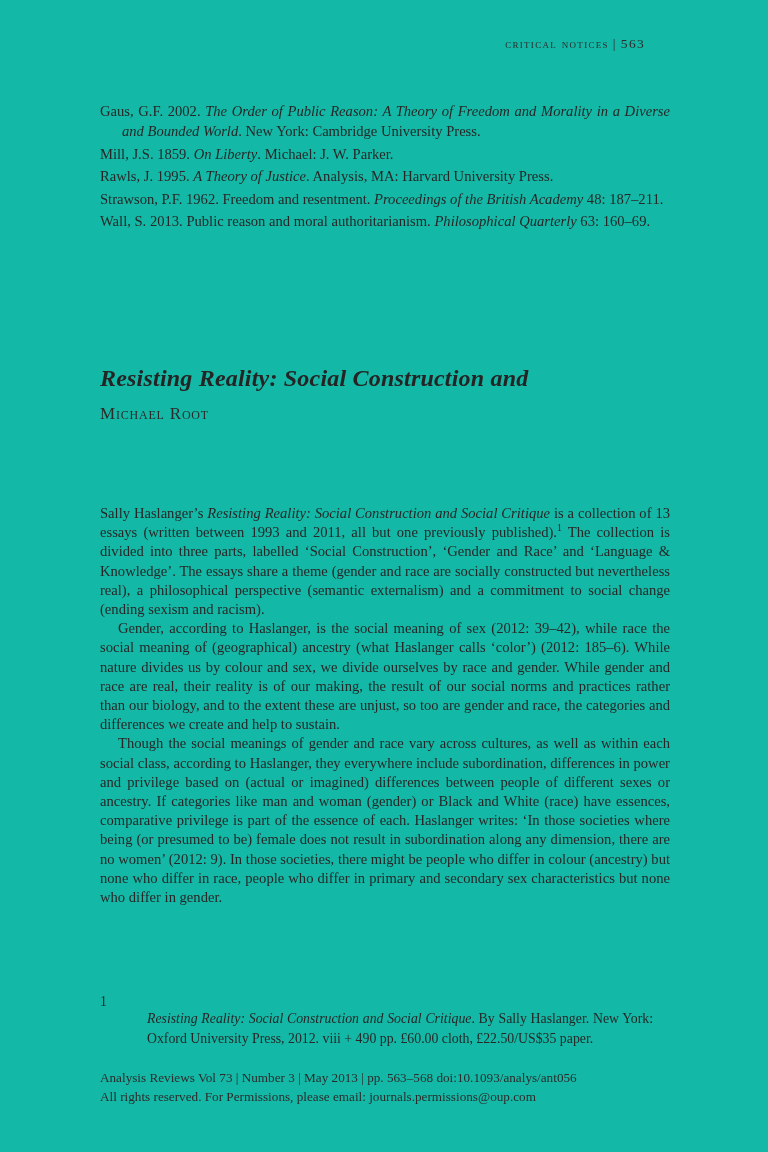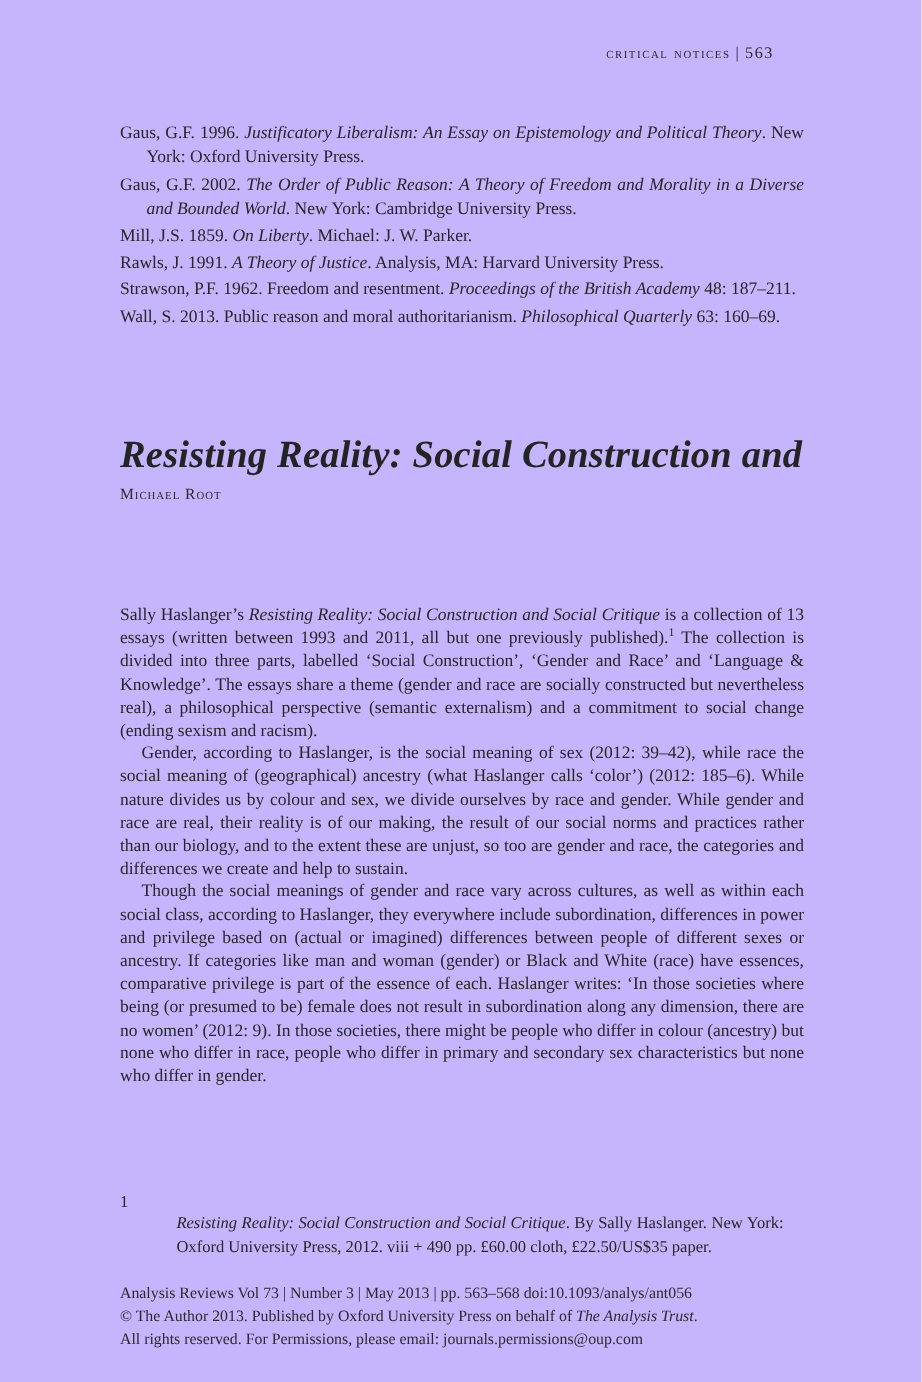--- a/index.html
+++ b/index.html
@@ -4,21 +4,21 @@
 <style>
   html, body {
     margin: 0;
     padding: 0;
     background: #ffffff;
   }
   .page {
     position: relative;
     width: 768px;
     height: 1152px;
-    background: #c4b5fd;
+    background: #14b8a6;
     outline: 1px solid #ececec;
     font-family: "Liberation Serif", serif;
     color: #272727;
     overflow: hidden;
   }
   .it { font-style: italic; }
   sup { font-size: 0.68em; line-height: 0; }
 
   
   .running-head {
@@ -54,31 +54,31 @@
 
   
   .article-head {
     position: absolute;
     top: 364px;
     left: 100px;
     width: 570px;
   }
   .title {
     margin: 0;
-    font-size: 32px;
+    font-size: 24px;
     font-weight: bold;
     font-style: italic;
     line-height: 28px;
     letter-spacing: 0.2px;
     color: #242424;
   }
   .title-line { display: block; }
   .author {
     margin-top: 12px;
-    font-size: 13px;
+    font-size: 17px;
     font-variant: small-caps;
     letter-spacing: 0.8px;
     color: #2b2b2b;
   }
 
   
   .body-text {
     position: absolute;
     top: 504px;
     left: 100px;
@@ -120,24 +120,23 @@
 </head>
 <body>
 
 <div class="page">
 
   <div class="running-head">
     <span class="rh-text">critical notices</span><span class="rh-sep">|</span><span class="rh-num">563</span>
   </div>
 
   <section class="references">
-    <p class="ref"><span>Gaus, G.F. 1996. </span><span class="it">Justificatory Liberalism: An Essay on Epistemology and Political Theory</span><span>. New York: Oxford University Press.</span></p>
     <p class="ref"><span>Gaus, G.F. 2002. </span><span class="it">The Order of Public Reason: A Theory of Freedom and Morality in a Diverse and Bounded World</span><span>. New York: Cambridge University Press.</span></p>
     <p class="ref"><span>Mill, J.S. 1859. </span><span class="it">On Liberty</span><span>. Michael: J. W. Parker.</span></p>
-    <p class="ref"><span>Rawls, J. 1991. </span><span class="it">A Theory of Justice</span><span>. Analysis, MA: Harvard University Press.</span></p>
+    <p class="ref"><span>Rawls, J. 1995. </span><span class="it">A Theory of Justice</span><span>. Analysis, MA: Harvard University Press.</span></p>
     <p class="ref"><span>Strawson, P.F. 1962. Freedom and resentment. </span><span class="it">Proceedings of the British Academy</span><span> 48: 187–211.</span></p>
     <p class="ref"><span>Wall, S. 2013. Public reason and moral authoritarianism. </span><span class="it">Philosophical Quarterly</span><span> 63: 160–69.</span></p>
   </section>
 
   <section class="article-head">
     <h1 class="title">
       <span class="title-line">Resisting Reality: Social Construction and</span>
     </h1>
     <div class="author">Michael Root</div>
   </section>
@@ -148,17 +147,16 @@
     <p class="para indent"><span>Though the social meanings of gender and race vary across cultures, as well as within each social class, according to Haslanger, they everywhere include subordination, differences in power and privilege based on (actual or imagined) differences between people of different sexes or ancestry. If categories like man and woman (gender) or Black and White (race) have essences, comparative privilege is part of the essence of each. Haslanger writes: ‘In those societies where being (or presumed to be) female does not result in subordination along any dimension, there are no women’ (2012: 9). In those societies, there might be people who differ in colour (ancestry) but none who differ in race, people who differ in primary and secondary sex characteristics but none who differ in gender.</span></p>
   </section>
 
   <section class="footnote">
     <span class="fn-marker">1</span>
     <p class="fn-text"><span class="it">Resisting Reality: Social Construction and Social Critique</span><span>. By Sally Haslanger. New York: Oxford University Press, 2012. viii + 490 pp. £60.00 cloth, £22.50/US$35 paper.</span></p>
   </section>
 
   <footer class="page-footer">
     <p>Analysis Reviews Vol 73 | Number 3 | May 2013 | pp. 563–568 doi:10.1093/analys/ant056</p>
-    <p><span>© The Author 2013. Published by Oxford University Press on behalf of </span><span class="it">The Analysis Trust</span><span>.</span></p>
     <p>All rights reserved. For Permissions, please email: journals.permissions@oup.com</p>
   </footer>
 
 </div>
 
 </body></html>

